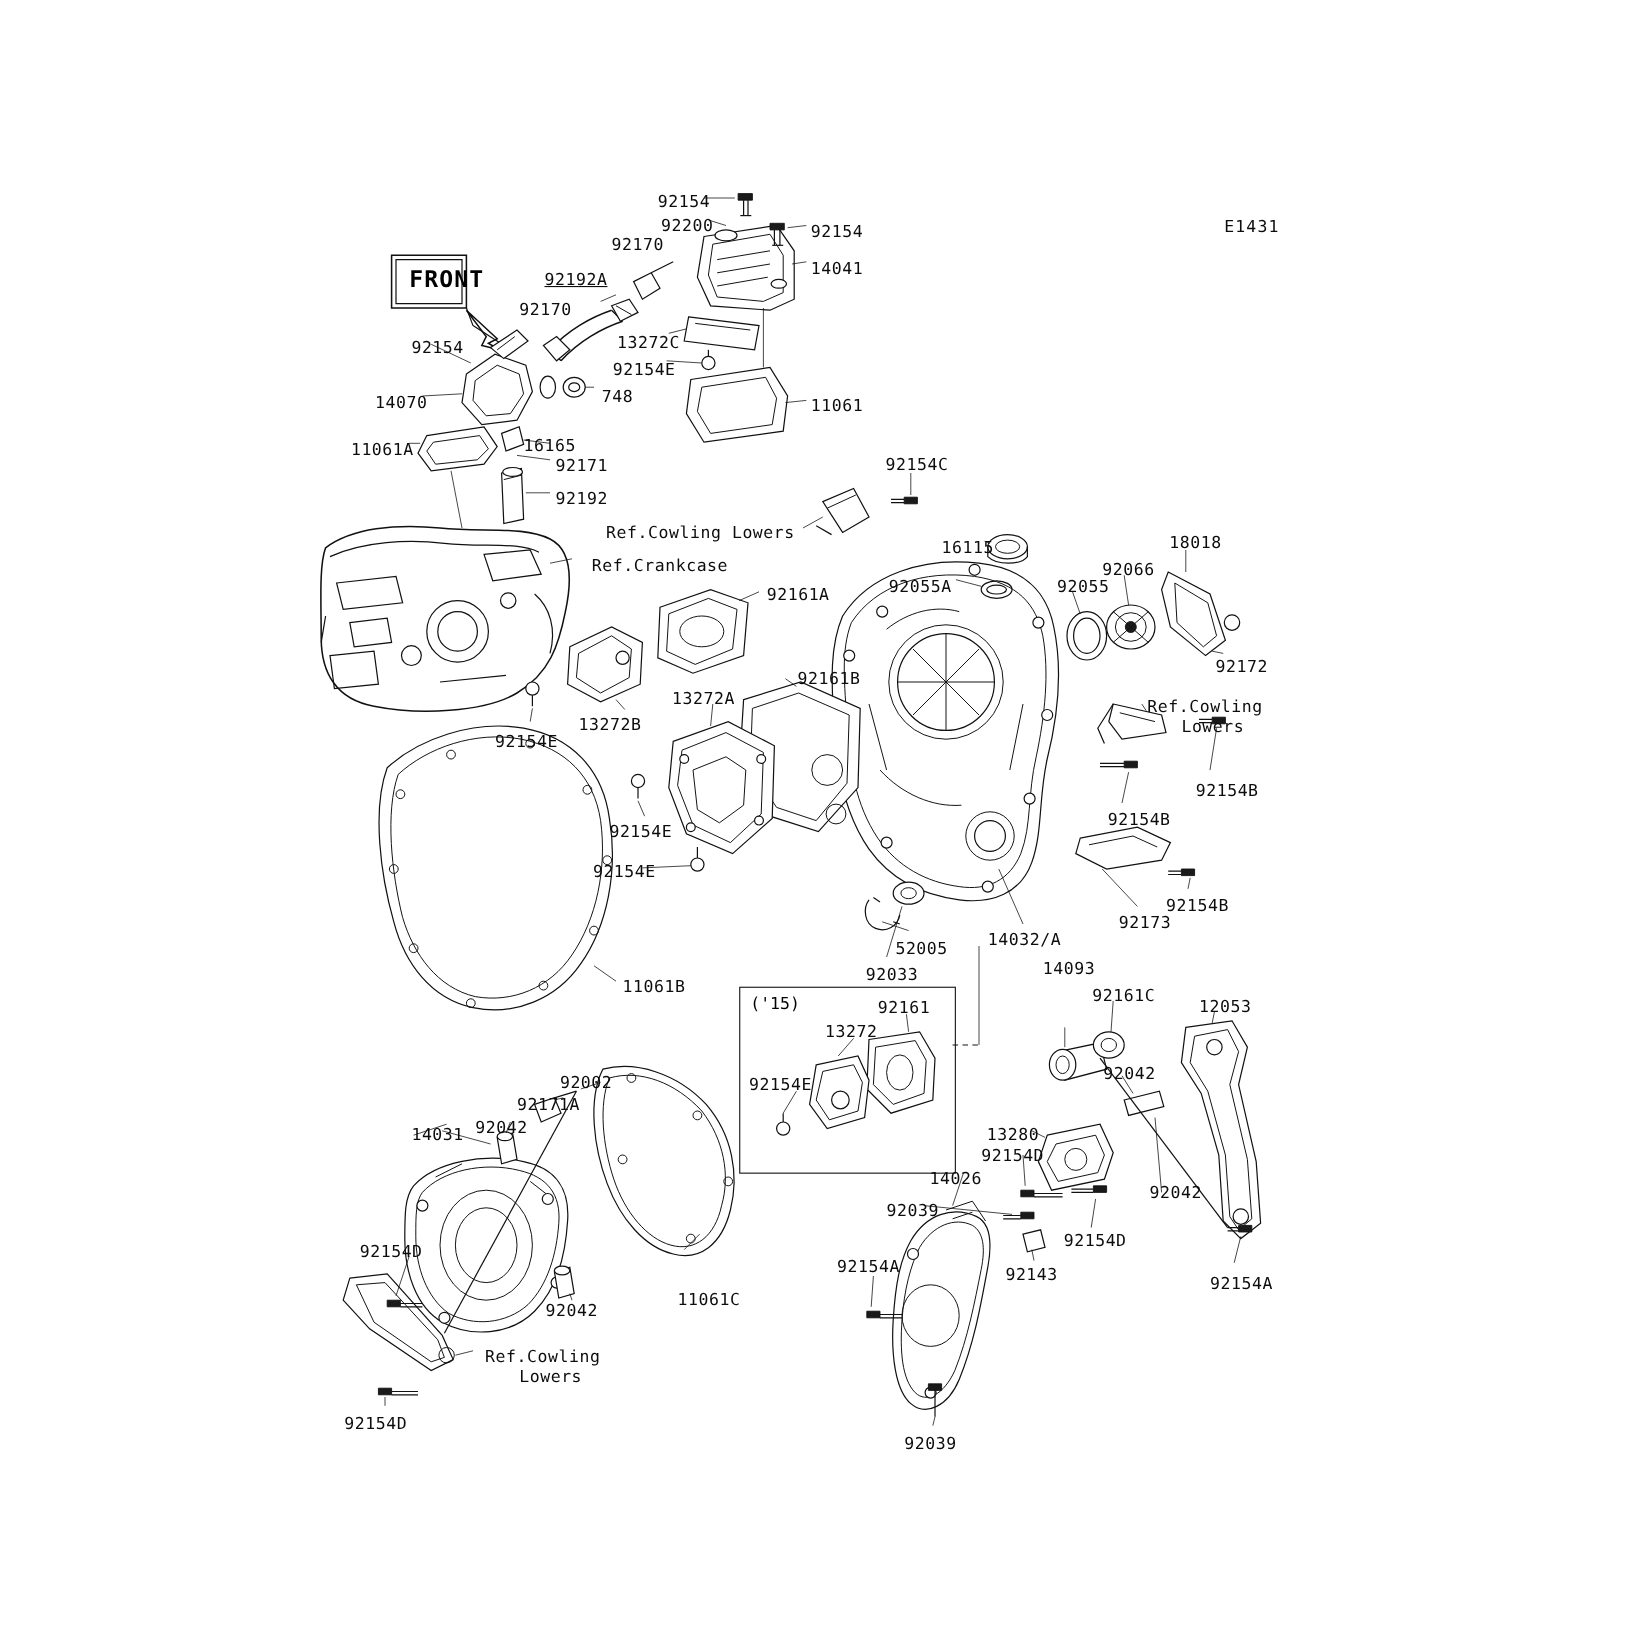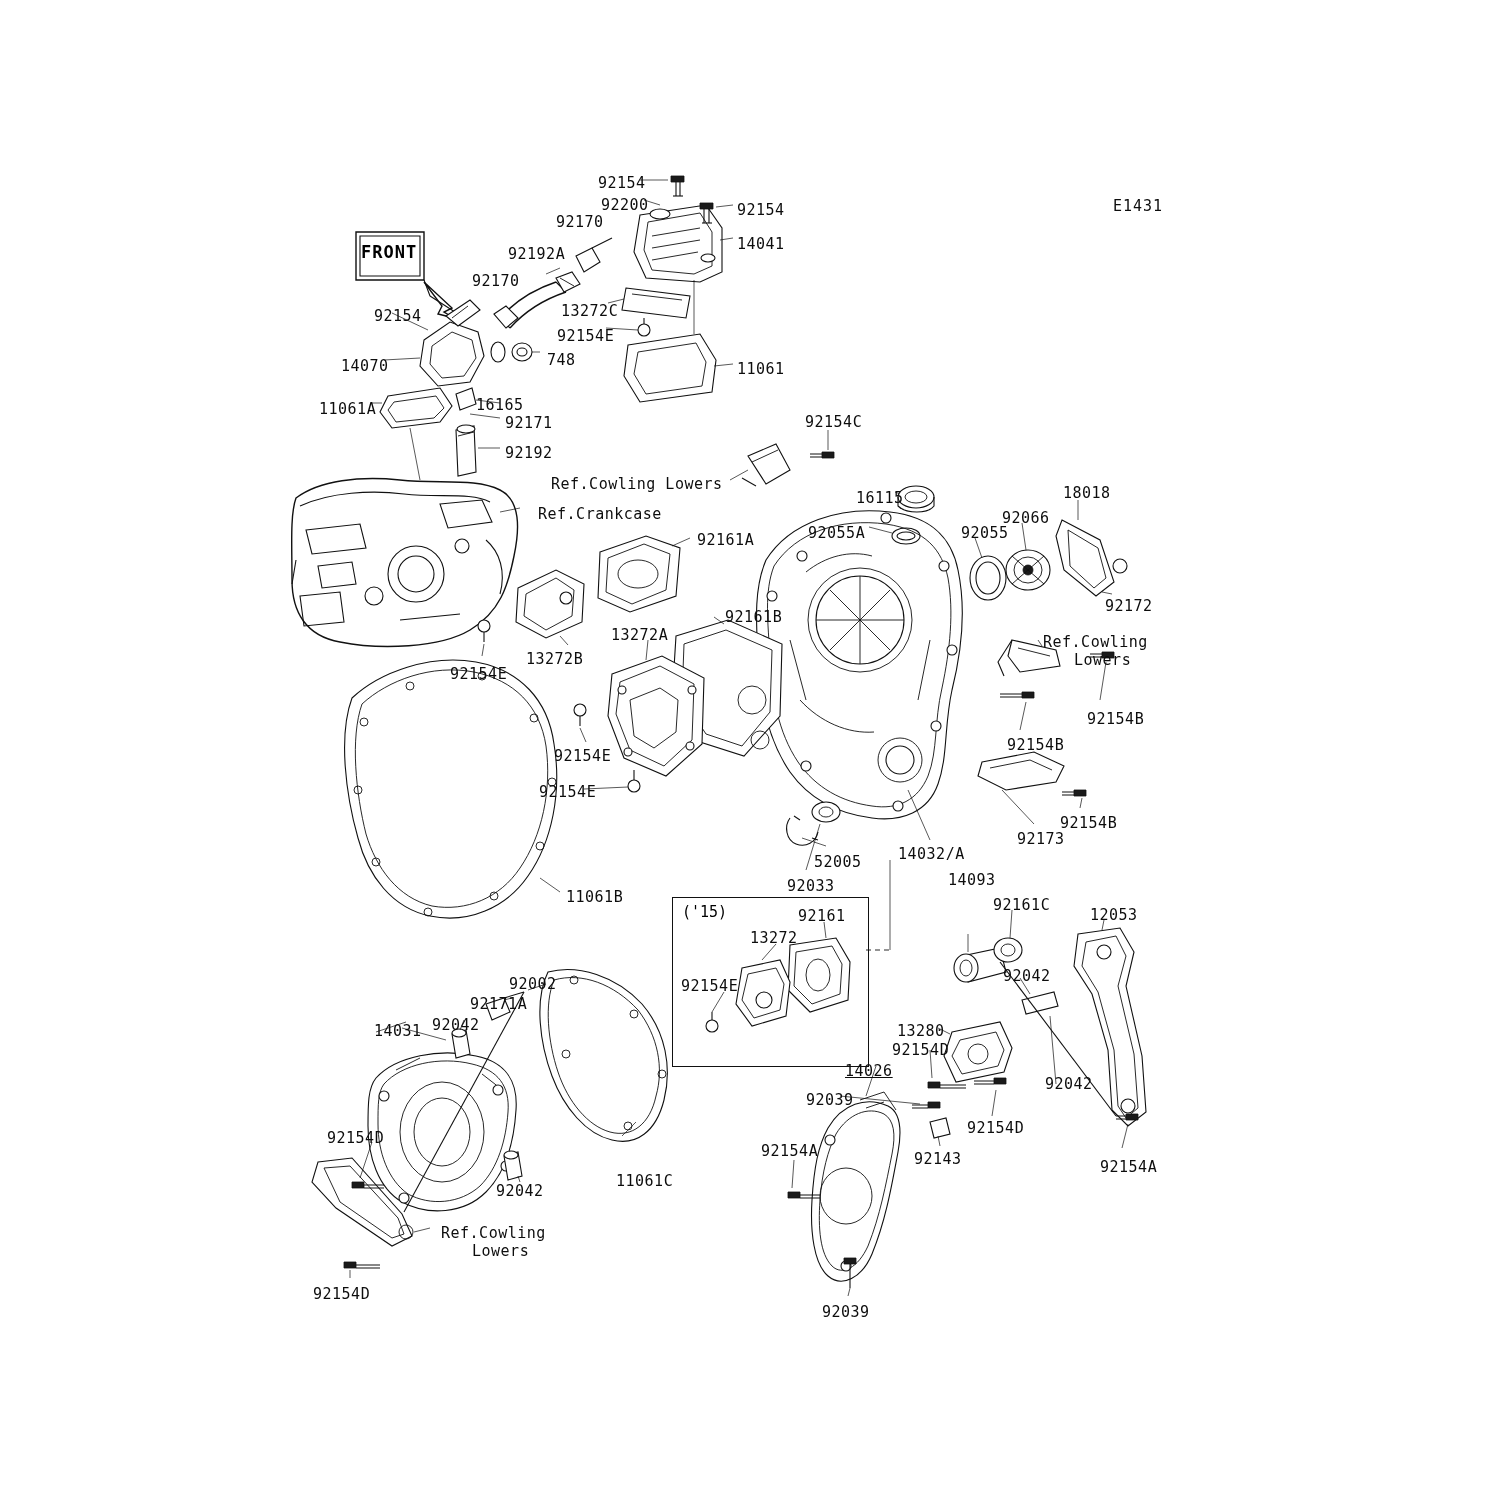--- a/index.html
+++ b/index.html
@@ -43,22 +43,22 @@
   .fillw { fill: #ffffff; stroke: #111; stroke-width: 1.1; }
   .fillk { fill: #1a1a1a; stroke: #111; stroke-width: 0.8; }
   .dash { stroke: #111; stroke-width: 0.9; fill: none; stroke-dasharray: 5 4; }
   .front-box {
     position: absolute;
     left: 352px; top: 228px;
     width: 76px; height: 54px;
   }
   .front-box .txt {
     position: absolute;
-    left: 9px; top: 14px;
-    font-size: 17px;
+    left: 20px; top: 14px;
+    font-size: 21px;
     font-weight: bold;
     letter-spacing: 1px;
     font-family: "DejaVu Sans Mono", "Liberation Mono", monospace;
   }
   .inset-box {
     position: absolute;
     left: 672px; top: 897px;
     width: 195px; height: 168px;
     border: 1.2px solid #111;
     background: transparent;
@@ -506,21 +506,21 @@
   <div class="lbl" style="left:1043px; top:633px;">Ref.Cowling</div>
   <div class="lbl" style="left:1074px; top:651px;">Lowers</div>
   <div class="lbl" style="left:441px; top:1224px;">Ref.Cowling</div>
   <div class="lbl" style="left:472px; top:1242px;">Lowers</div>
 
   <div class="lbl" style="left:598px; top:174px;">92154</div>
   <div class="lbl" style="left:601px; top:196px;">92200</div>
   <div class="lbl" style="left:737px; top:201px;">92154</div>
   <div class="lbl" style="left:556px; top:213px;">92170</div>
   <div class="lbl" style="left:737px; top:235px;">14041</div>
-  <div class="lbl" style="left:508px; top:245px;">92192A</div>
+  <div class="lbl" style="left:495px; top:245px;text-decoration:underline;">92192A</div>
   <div class="lbl" style="left:472px; top:272px;">92170</div>
   <div class="lbl" style="left:561px; top:302px;">13272C</div>
   <div class="lbl" style="left:374px; top:307px;">92154</div>
   <div class="lbl" style="left:557px; top:327px;">92154E</div>
   <div class="lbl" style="left:547px; top:351px;">748</div>
   <div class="lbl" style="left:341px; top:357px;">14070</div>
   <div class="lbl" style="left:737px; top:360px;">11061</div>
   <div class="lbl" style="left:319px; top:400px;">11061A</div>
   <div class="lbl" style="left:476px; top:396px;">16165</div>
   <div class="lbl" style="left:505px; top:414px;">92171</div>
@@ -553,21 +553,21 @@
   <div class="lbl" style="left:993px; top:896px;">92161C</div>
   <div class="lbl" style="left:1090px; top:906px;">12053</div>
   <div class="lbl" style="left:948px; top:871px;">14093</div>
   <div class="lbl" style="left:1003px; top:967px;">92042</div>
   <div class="lbl" style="left:509px; top:975px;">92002</div>
   <div class="lbl" style="left:470px; top:995px;">92171A</div>
   <div class="lbl" style="left:432px; top:1016px;">92042</div>
   <div class="lbl" style="left:374px; top:1022px;">14031</div>
   <div class="lbl" style="left:897px; top:1022px;">13280</div>
   <div class="lbl" style="left:892px; top:1041px;">92154D</div>
-  <div class="lbl" style="left:845px; top:1062px;text-decoration:underline;">14026</div>
+  <div class="lbl" style="left:845px; top:1062px;">14026</div>
   <div class="lbl" style="left:1045px; top:1075px;">92042</div>
   <div class="lbl" style="left:806px; top:1091px;">92039</div>
   <div class="lbl" style="left:967px; top:1119px;">92154D</div>
   <div class="lbl" style="left:327px; top:1129px;">92154D</div>
   <div class="lbl" style="left:761px; top:1142px;">92154A</div>
   <div class="lbl" style="left:914px; top:1150px;">92143</div>
   <div class="lbl" style="left:496px; top:1182px;">92042</div>
   <div class="lbl" style="left:616px; top:1132px;margin-top:40px;">11061C</div>
   <div class="lbl" style="left:1100px; top:1158px;">92154A</div>
   <div class="lbl" style="left:313px; top:1285px;">92154D</div>

